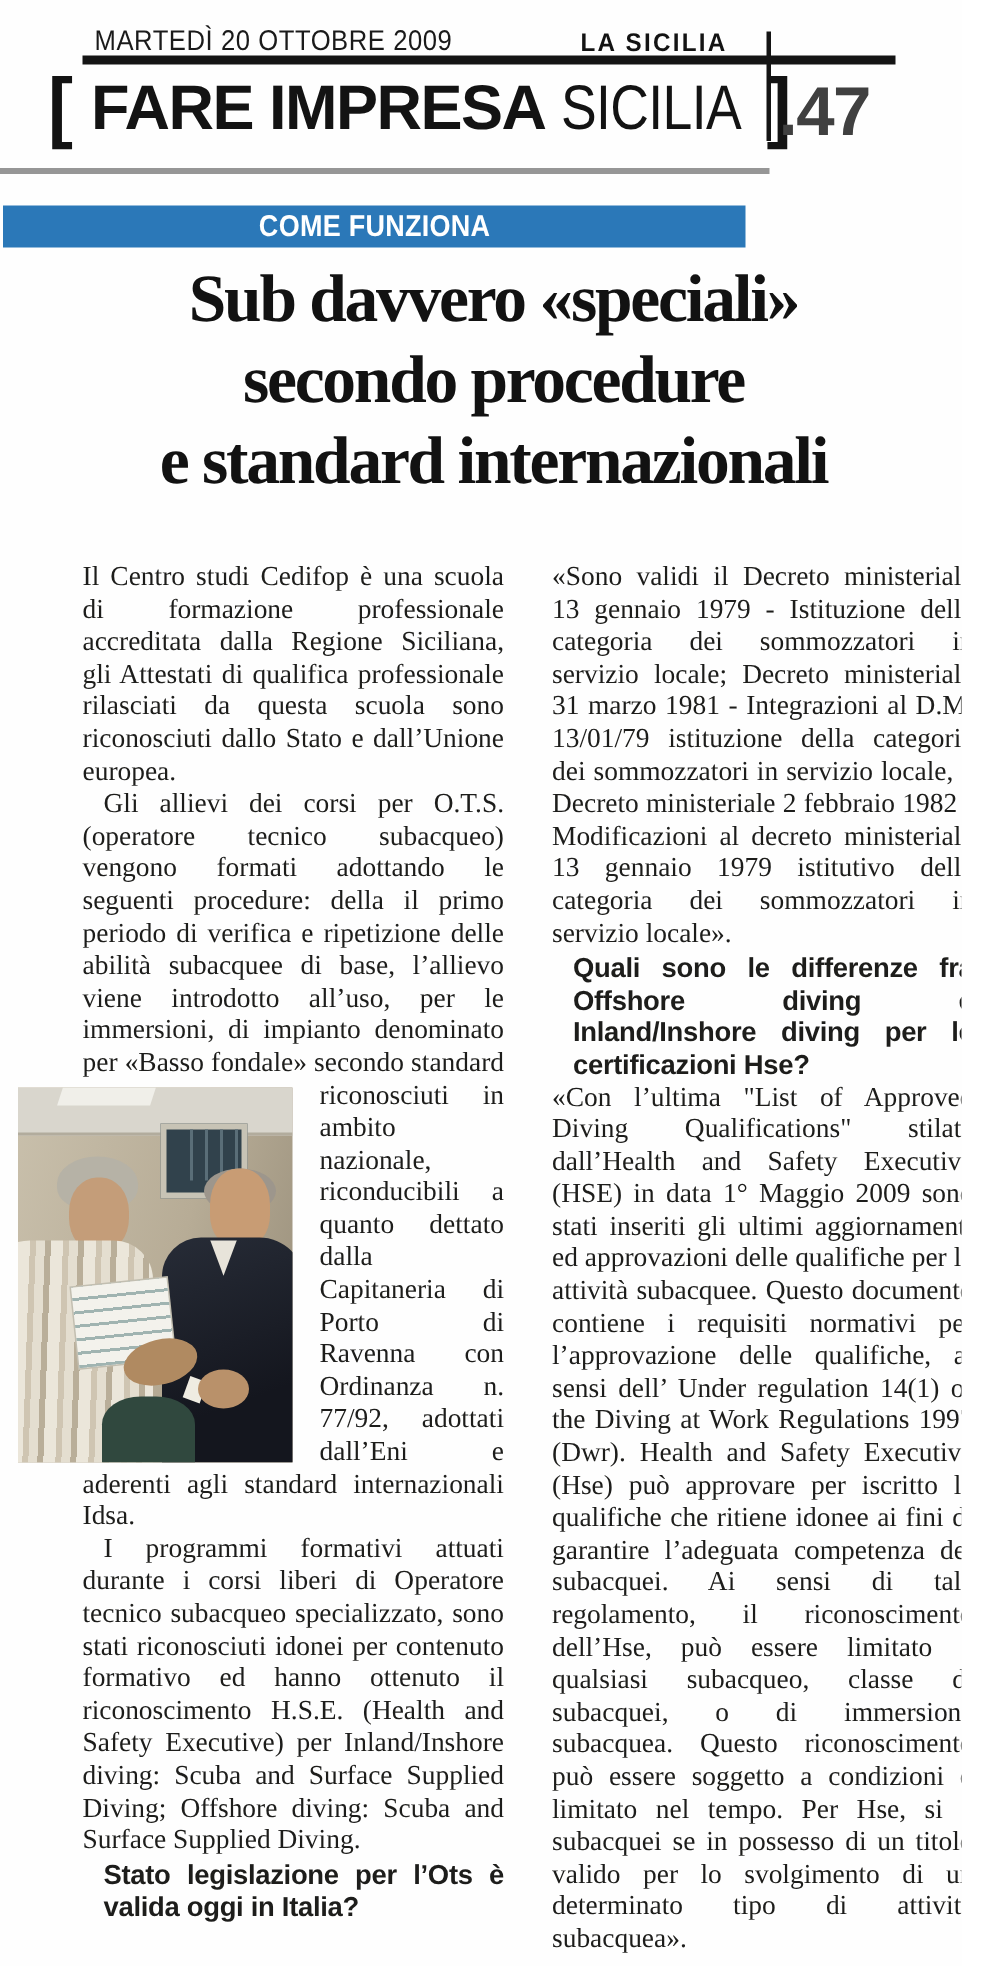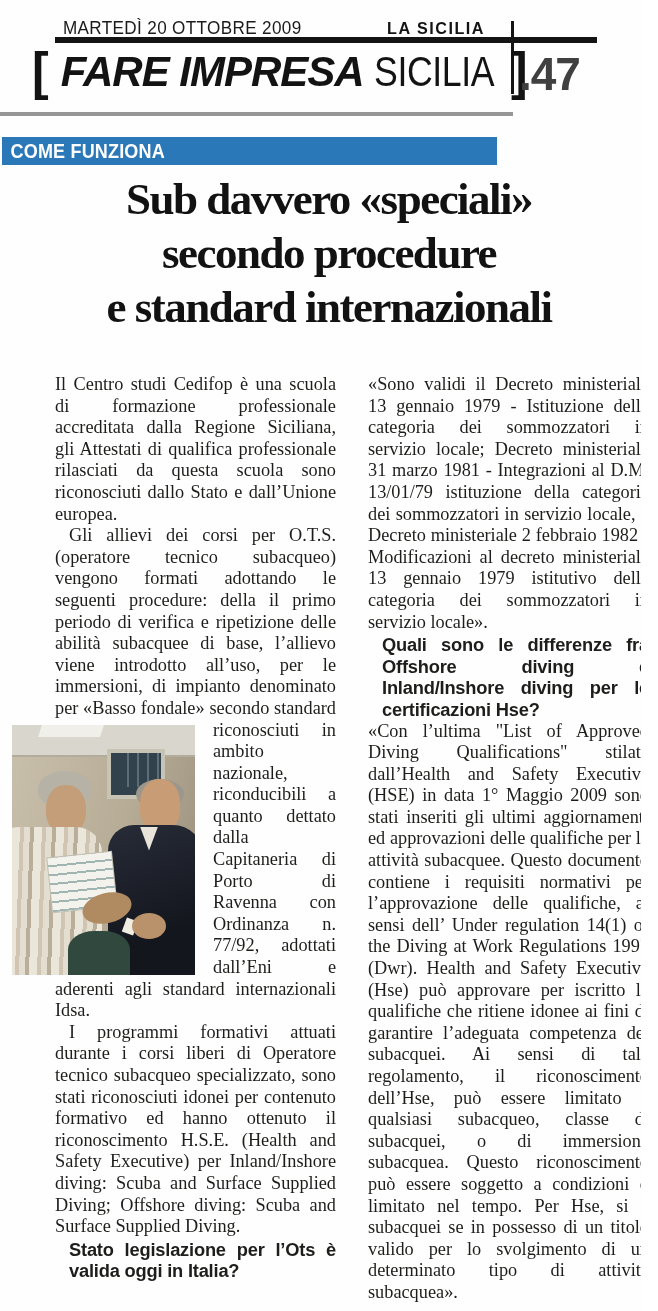--- a/index.html
+++ b/index.html
@@ -21,33 +21,33 @@
     font-size:17px;font-weight:700;letter-spacing:1.6px;color:#131313;
     transform:scaleX(.95);transform-origin:left top;white-space:nowrap;
   }
   .rule-black{position:absolute;left:55px;top:37px;width:542px;height:6px;background:#141414;}
   .vline{position:absolute;left:511px;top:21px;width:3px;height:73px;background:#141414;}
   .section-row{
     position:absolute;left:32px;top:46px;display:flex;align-items:flex-end;
     font-family:"Liberation Sans","DejaVu Sans",sans-serif;color:#131313;white-space:nowrap;
   }
   .bracket{font-size:50px;font-weight:900;line-height:50px;transform:scaleY(1.05);}
-  .title-bold{font-size:42px;font-weight:900;line-height:48px;letter-spacing:-1px;margin-left:12px;font-style:italic;}
+  .title-bold{font-size:42px;font-weight:900;line-height:48px;letter-spacing:-1px;margin-left:12px;}
   .title-light{font-size:42px;font-weight:400;line-height:48px;letter-spacing:-.5px;margin:0 10px 0 10px;transform:scaleX(.85);transform-origin:left bottom;}
   .bracket-close{margin-left:-14px;}
   .page-num{
     position:absolute;left:519px;top:51px;
     font-family:"Liberation Sans","DejaVu Sans",sans-serif;
     font-size:46px;font-weight:700;line-height:46px;letter-spacing:-1px;color:#404040;
   }
   .rule-gray{position:absolute;left:0;top:112px;width:513px;height:4px;background:#969696;}
   
   .kicker{
     position:absolute;left:2px;top:137px;width:495px;height:28px;
-    background:#2b78b8;display:flex;align-items:center;
+    background:#2b78b8;display:flex;align-items:center;justify-content:center;
   }
   .kicker span{
     font-family:"Liberation Sans","DejaVu Sans",sans-serif;
     color:#ffffff;font-size:20px;font-weight:700;letter-spacing:.2px;
     transform:scaleX(.9);white-space:nowrap;
   }
   
   .headline{
     position:absolute;left:0;top:172px;width:578px;text-align:center;
     font-weight:700;font-size:45px;line-height:54px;letter-spacing:-1.5px;color:#121212;padding-left:40px;

